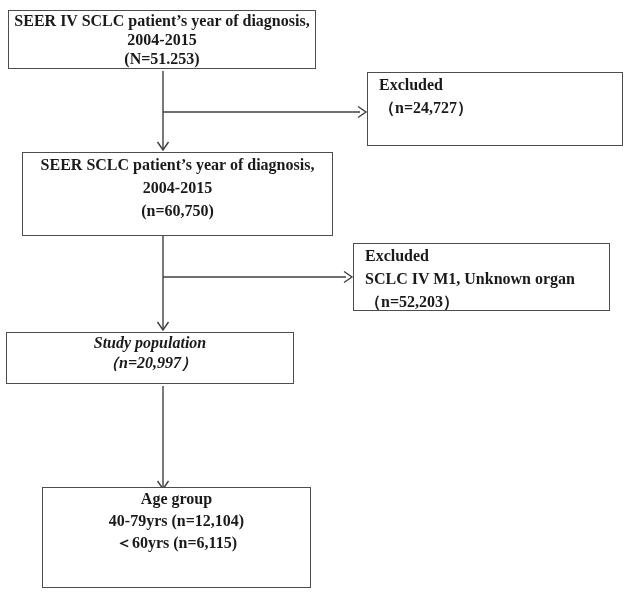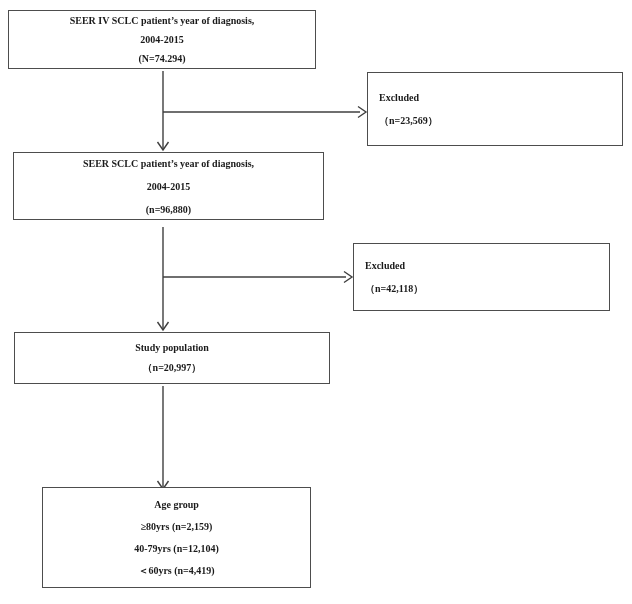--- a/index.html
+++ b/index.html
@@ -31,41 +31,41 @@
     stroke-width: 1.4;
     fill: none;
   }
   .box {
     position: absolute;
     box-sizing: border-box;
     border: 1.5px solid var(--box-border, #4d4d4d);
     background: #ffffff;
     display: flex;
     flex-direction: column;
-    justify-content: center;
+    justify-content: flex-start;
     z-index: 1;
-    font-size: 10px;
+    font-size: 16px;
   }
   .box.center { align-items: center; text-align: center; }
   .box.left   { align-items: flex-start; text-align: left; padding-left: 11px; padding-right: 6px; }
   .line { white-space: nowrap; }
 
   #box-seer-iv   { left: 8px;   top: 10px;  width: 308px; height: 59px;  }
   #box-seer-iv .line { line-height: 19px; }
 
   #box-excluded-1 { left: 367px; top: 72px;  width: 256px; height: 74px; }
   #box-excluded-1 .line { line-height: 23px; }
 
-  #box-seer-sclc { left: 13px;   top: 152px; width: 311px; height: 68px; }
+  #box-seer-sclc { left: 22px;   top: 152px; width: 311px; height: 84px; }
   #box-seer-sclc .line { line-height: 23px; }
 
   #box-excluded-2 { left: 353px; top: 243px; width: 257px; height: 68px; }
   #box-excluded-2 .line { line-height: 23px; }
 
-  #box-study-pop { left: 14px;   top: 332px; width: 316px; height: 52px; }
+  #box-study-pop { left: 6px;   top: 332px; width: 288px; height: 52px; font-style: italic; }
   #box-study-pop .line { line-height: 20px; }
 
   #box-age-group { left: 20px;  top: 487px; width: 269px; height: 101px; margin-left: 22px; }
   #box-age-group .line { line-height: 22px; }
 </style>
 </head>
 <body style="--background: #ffffff; --text: #1a1a1a; --box-border: #4d4d4d; --arrow: #3f3f3f;">
 
 <div class="canvas">
 
@@ -88,44 +88,44 @@
     </g>
     <g>
       <line x1="163" y1="386" x2="163" y2="488"></line>
       <polyline points="157.5,481 163,489 168.5,481"></polyline>
     </g>
   </svg>
 
   <div class="box center" id="box-seer-iv">
     <div class="line">SEER IV SCLC patient’s year of diagnosis,</div>
     <div class="line">2004-2015</div>
-    <div class="line">(N=74.294)</div>
+    <div class="line">(N=51.253)</div>
   </div>
 
   <div class="box left" id="box-excluded-1">
     <div class="line">Excluded</div>
-    <div class="line">（n=23,569）</div>
+    <div class="line">（n=24,727）</div>
   </div>
 
   <div class="box center" id="box-seer-sclc">
     <div class="line">SEER SCLC patient’s year of diagnosis,</div>
     <div class="line">2004-2015</div>
-    <div class="line">(n=96,880)</div>
+    <div class="line">(n=60,750)</div>
   </div>
 
   <div class="box left" id="box-excluded-2">
     <div class="line">Excluded</div>
-    <div class="line">（n=42,118）</div>
+    <div class="line">SCLC IV M1, Unknown organ</div>
+    <div class="line">（n=52,203）</div>
   </div>
 
   <div class="box center" id="box-study-pop">
     <div class="line">Study population</div>
     <div class="line">（n=20,997）</div>
   </div>
 
   <div class="box center" id="box-age-group">
     <div class="line">Age group</div>
-    <div class="line">≥80yrs (n=2,159)</div>
     <div class="line">40-79yrs (n=12,104)</div>
-    <div class="line">＜60yrs (n=4,419)</div>
+    <div class="line">＜60yrs (n=6,115)</div>
   </div>
 
 </div>
 
 </body></html>

